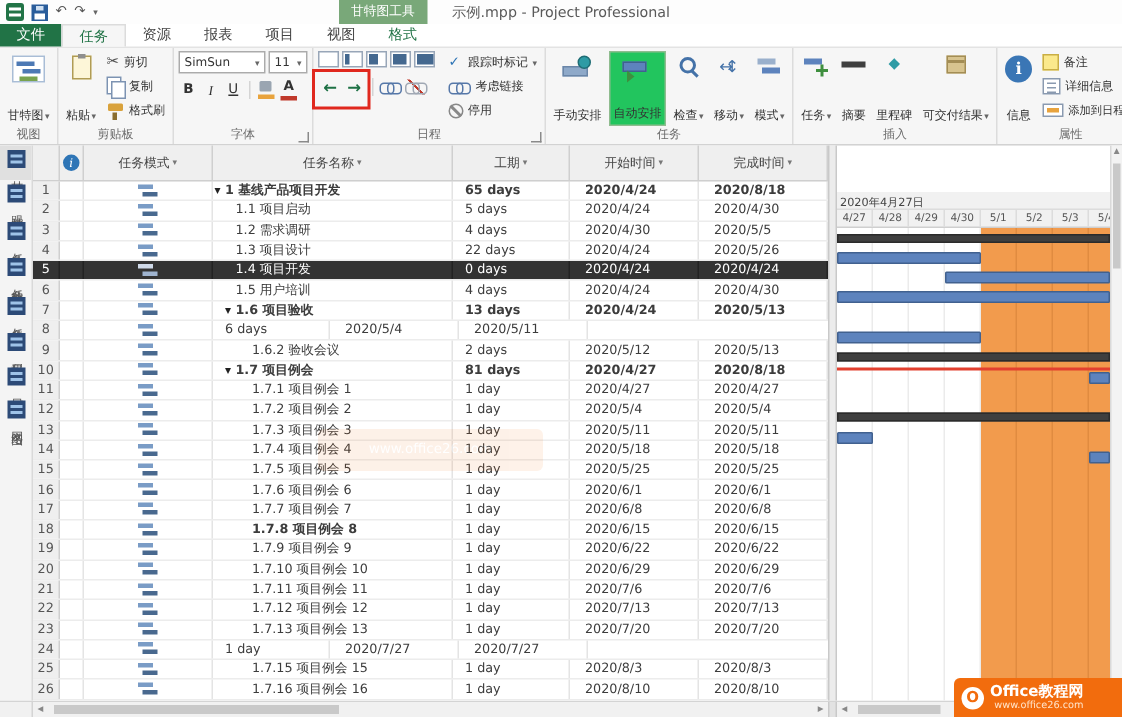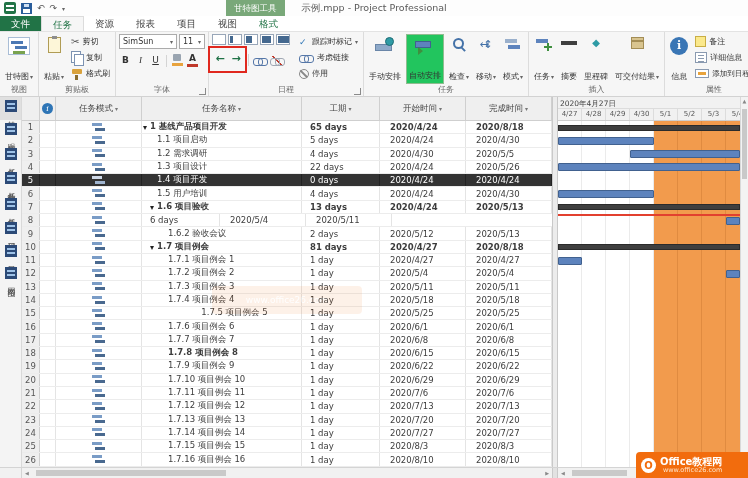--- a/index.html
+++ b/index.html
@@ -27,21 +27,21 @@
     display:flex; align-items:stretch; overflow:hidden; }
   .rgroup { display:flex; flex-direction:column; border-right:1px solid #dcdcdc; padding:2px 3px 0; position:relative; }
   .rg-content { flex:1; display:flex; align-items:stretch; gap:3px; }
   .rg-label { height:12px; font-size:8px; color:#6a6a6a; text-align:center; line-height:12px; white-space:nowrap; }
   .rbig { display:flex; flex-direction:column; align-items:center; justify-content:space-between;
     padding:3px 2px 2px; font-size:8px; color:#333; }
   .rbig .cap { display:flex; align-items:center; gap:1px; white-space:nowrap; }
   .rbig.on { background:#22c55e; border:1px solid #8fbc8f; }
   .rcol { display:flex; flex-direction:column; justify-content:flex-start; gap:1px; }
   .rsm { display:flex; align-items:center; gap:3px; height:15px; font-size:8px; color:#333; padding:0 2px; white-space:nowrap; }
-  .rrow { display:flex; align-items:flex-end; gap:2px; }
+  .rrow { display:flex; align-items:center; gap:2px; }
   .carat::before { content:"▾"; font-size:6px; color:#666; }
   .vsep { width:1px; height:12px; background:#d4d4d4; margin:0 2px; }
   .dlg { position:absolute; right:2px; bottom:1px; width:7px; height:7px;
     border-right:1px solid #8a8a8a; border-bottom:1px solid #8a8a8a; }
   .combo { display:flex; align-items:center; justify-content:space-between; background:#fff;
     border:1px solid #ababab; height:15px; font-size:8px; padding:0 3px; color:#333; }
   .combo.font { width:58px; } .combo.size { width:26px; }
   .fbtn { width:13px; height:14px; display:flex; align-items:center; justify-content:center;
     font-size:9px; color:#333; }
   .fbtn.b { font-weight:bold; } .fbtn.i { font-style:italic; font-family:"DejaV Serif","Liberation Serif",serif; }
@@ -154,21 +154,21 @@
     background:linear-gradient(#7a9cc6,#7a9cc6) 0 0/10px 3px no-repeat,
                linear-gradient(#49698f,#49698f) 3px 5px/10px 3px no-repeat; }
   .trow.selected .mode-ic {
     background:linear-gradient(#cfd9e8,#cfd9e8) 0 0/10px 3px no-repeat,
                linear-gradient(#9fb4cf,#9fb4cf) 3px 5px/10px 3px no-repeat; }
   .circle-i { display:inline-flex; width:11px; height:11px; border-radius:50%; background:#2e75b6; color:#fff;
     font-size:8px; align-items:center; justify-content:center; font-style:italic; font-family:"DejaVu Serif","Liberation Serif",serif; }
   
   #splitter { width:6px; background:#ececec; border-left:1px solid #c9c9c9; border-right:1px solid #c9c9c9; }
   
-  #gantt { width:182px; flex:none; position:relative; overflow:hidden; }
+  #gantt { width:182px; flex:none; position:relative; overflow:hidden;margin-top:31px; }
   #g-head { height:24px; background:#f1f1f1; border-bottom:1px solid #cfcfcf; }
   #g-tier1 { height:12px; position:relative; border-bottom:1px solid #dcdcdc; }
   #g-tier1 span { position:absolute; left:2px; top:1.5px; font-size:7.5px; color:#444; white-space:nowrap; }
   #g-days { display:flex; height:11px; }
   .g-day { width:24px; flex:none; border-right:1px solid #dcdcdc; font-size:7px; color:#555; text-align:center; line-height:11px; overflow:hidden; }
   #g-body { position:relative; height:346px; background:#fff; overflow:hidden; }
   #g-cols { position:absolute; inset:0; display:flex; }
   .g-col { width:24px; flex:none; height:100%; border-right:1px solid #ebebeb; }
   .g-col.holiday { background:#f29b4d; border-right-color:#e08b40; }
   #gantt-bars { position:absolute; inset:0; z-index:2; }
@@ -708,21 +708,21 @@
             <div class="cell c-dur">1 day</div>
             <div class="cell c-start">2020/5/18</div>
             <div class="cell c-fin">2020/5/18</div>
           </div>
           <div class="trow">
             <div class="cell c-id">15</div>
             <div class="cell c-info"></div>
             <div class="cell c-mode">
               <span class="mode-ic"></span>
             </div>
-            <div class="cell c-name" style="padding-left: 26px; justify-content: center;">
+            <div class="cell c-name" style="padding-left: 26px;">
 
               <span class="name-text">1.7.5 项目例会 5</span>
             </div>
             <div class="cell c-dur">1 day</div>
             <div class="cell c-start">2020/5/25</div>
             <div class="cell c-fin">2020/5/25</div>
           </div>
           <div class="trow">
             <div class="cell c-id">16</div>
             <div class="cell c-info"></div>
@@ -833,24 +833,20 @@
             </div>
             <div class="cell c-dur">1 day</div>
             <div class="cell c-start">2020/7/20</div>
             <div class="cell c-fin">2020/7/20</div>
           </div>
           <div class="trow">
             <div class="cell c-id">24</div>
             <div class="cell c-info"></div>
             <div class="cell c-mode">
               <span class="mode-ic"></span>
-            </div>
-            <div class="cell c-name" style="padding-left: 26px;">
-
-              <span class="name-text">1.7.14 项目例会 14</span>
             </div>
             <div class="cell c-dur">1 day</div>
             <div class="cell c-start">2020/7/27</div>
             <div class="cell c-fin">2020/7/27</div>
           </div>
           <div class="trow">
             <div class="cell c-id">25</div>
             <div class="cell c-info"></div>
             <div class="cell c-mode">
               <span class="mode-ic"></span>

